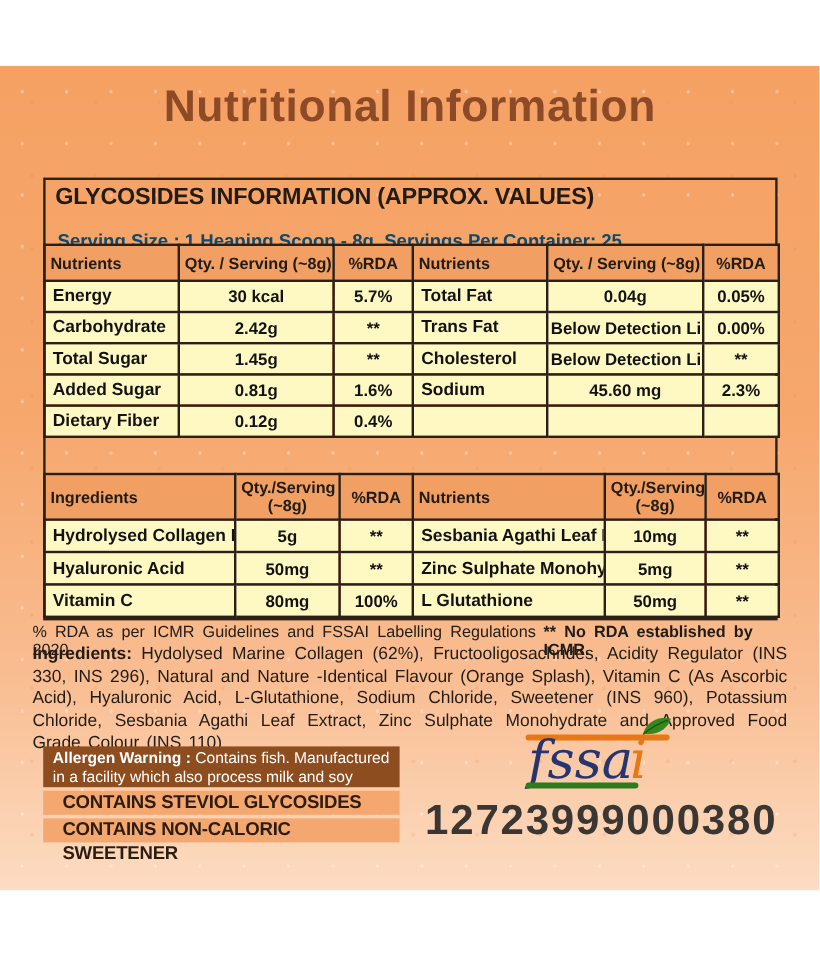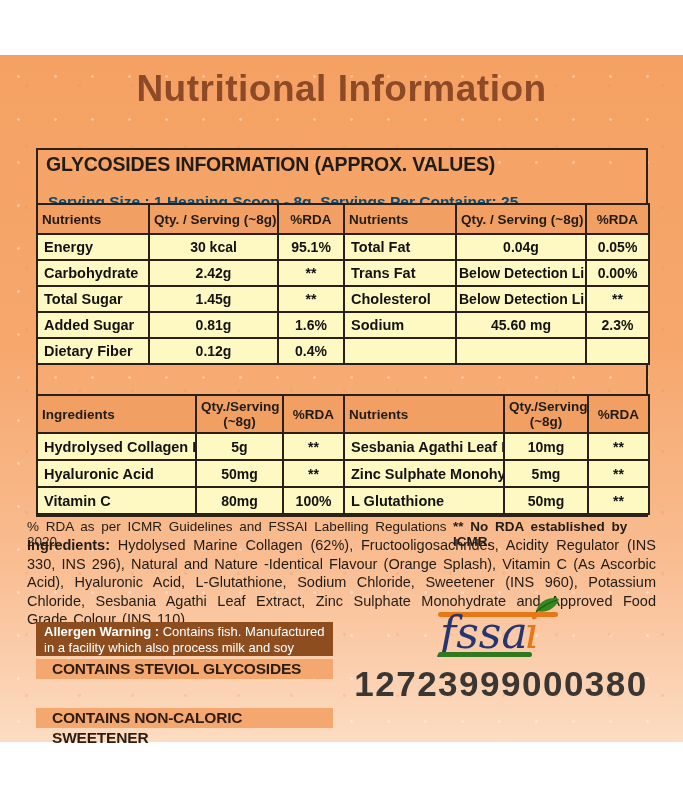--- a/index.html
+++ b/index.html
@@ -51,21 +51,21 @@
   .ingredients-par .ing-label{font-weight:bold;}
 
   .allergen-box{position:absolute;left:36px;top:622px;width:297px;height:34px;
     background:#8e4d1e;color:#ffffff;font-size:13px;line-height:15.5px;
     padding:2px 8px;box-sizing:border-box;}
   .allergen-box .al-label{font-weight:bold;}
   .claim-bar{position:absolute;left:36px;width:297px;height:20px;background:#f4a76f;
     color:#2d1d10;font-size:15.5px;font-weight:bold;line-height:20px;
     padding-left:16px;box-sizing:border-box;letter-spacing:-0.2px;}
   #claim-1{top:659px;}
-  #claim-2{top:708px;}
+  #claim-2{top:682px;}
 
   .fssai-logo{position:absolute;left:433px;top:598px;width:130px;height:66px;}
   .license-number{position:absolute;left:353px;top:664px;width:296px;text-align:center;
     font-size:35px;font-weight:bold;color:#3a3633;letter-spacing:1.5px;}
 </style>
 </head>
 <body>
 
 <div class="screen">
 
@@ -95,21 +95,21 @@
           <th class="center">%RDA</th>
           <th>Nutrients</th>
           <th class="center">Qty. / Serving (~8g)</th>
           <th class="center">%RDA</th>
         </tr>
       </thead>
       <tbody>
         <tr>
           <td class="name-col">Energy</td>
           <td>30 kcal</td>
-          <td>95.1%</td>
+          <td>5.7%</td>
           <td class="name-col">Total Fat</td>
           <td>0.04g</td>
           <td>0.05%</td>
         </tr>
         <tr>
           <td class="name-col">Carbohydrate</td>
           <td>2.42g</td>
           <td>**</td>
           <td class="name-col">Trans Fat</td>
           <td>Below Detection Limit</td>

